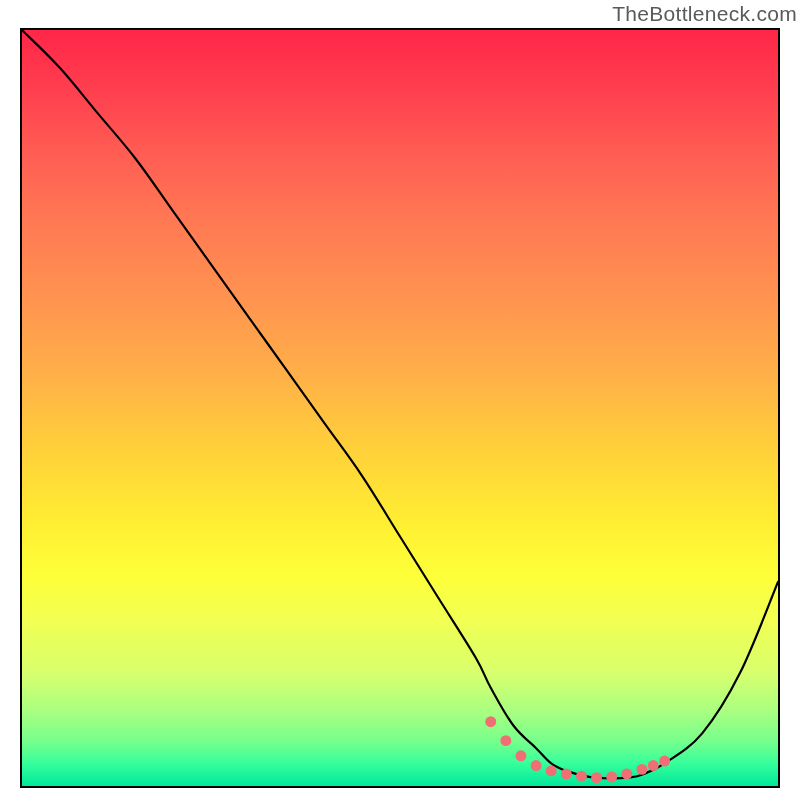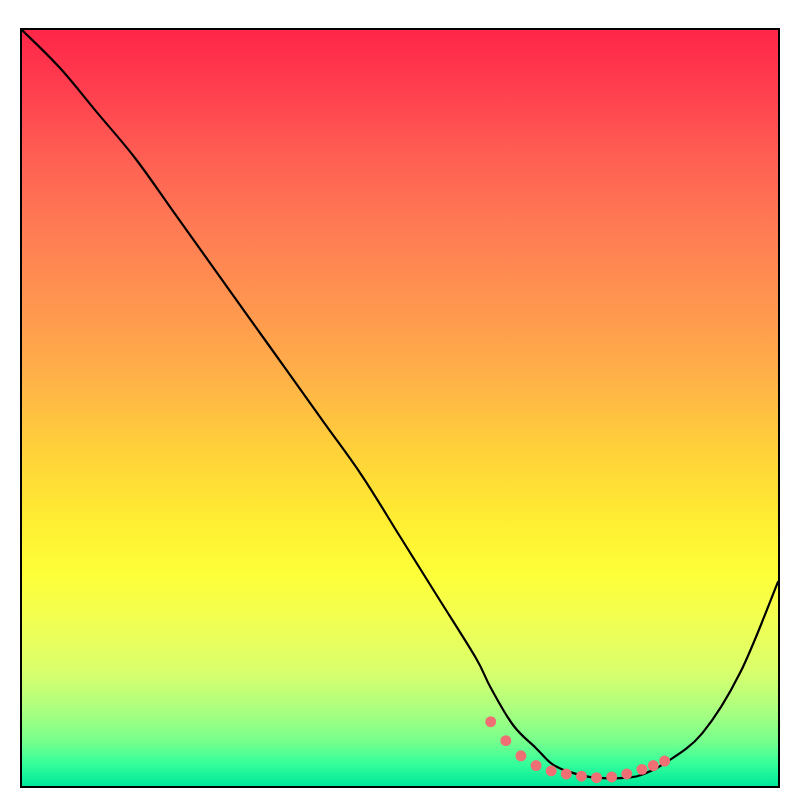--- a/index.html
+++ b/index.html
@@ -58,20 +58,21 @@
     left: 0;
     top: 0;
     width: 100%;
     height: 100%;
   }
 </style>
 </head>
 <body>
 
 <div class="frame">
+  <div class="watermark">TheBottleneck.com</div>
   <div class="plot-area">
     <svg class="curve" viewBox="0 0 760 760" preserveAspectRatio="none">
       <path id="main-curve" fill="none" stroke="#000" stroke-width="2.2" stroke-linejoin="round" stroke-linecap="round" d="M 0.00 0.00 C 6.84 6.84, 24.32 22.95, 38.00 38.00 C 51.68 53.05, 62.32 67.18, 76.00 83.60 C 89.68 100.02, 100.32 111.42, 114.00 129.20 C 127.68 146.98, 138.32 163.25, 152.00 182.40 C 165.68 201.55, 176.32 216.45, 190.00 235.60 C 203.68 254.75, 214.32 269.65, 228.00 288.80 C 241.68 307.95, 252.32 322.85, 266.00 342.00 C 279.68 361.15, 290.32 376.05, 304.00 395.20 C 317.68 414.35, 328.32 427.88, 342.00 448.40 C 355.68 468.92, 366.32 487.31, 380.00 509.20 C 393.68 531.09, 404.32 548.11, 418.00 570.00 C 431.68 591.89, 446.42 614.38, 456.00 630.80 C 465.58 647.22, 464.36 648.89, 471.20 661.20 C 478.04 673.51, 485.79 688.26, 494.00 699.20 C 502.21 710.14, 509.96 715.16, 516.80 722.00 C 523.64 728.84, 526.53 733.10, 532.00 737.20 C 537.47 741.30, 540.36 742.34, 547.20 744.80 C 554.04 747.26, 561.79 749.51, 570.00 750.88 C 578.21 752.25, 585.96 752.26, 592.80 752.40 C 599.64 752.54, 602.53 752.32, 608.00 751.64 C 613.47 750.96, 616.36 751.20, 623.20 748.60 C 630.04 746.00, 635.06 744.72, 646.00 737.20 C 656.94 729.68, 670.32 723.22, 684.00 706.80 C 697.68 690.38, 708.32 673.36, 722.00 646.00 C 735.68 618.64, 753.16 571.22, 760.00 554.80"></path>
       <g id="marker-group">
           <circle cx="471.20" cy="695.40" r="5.5" fill="#ef6f74"></circle>
           <circle cx="486.40" cy="714.40" r="5.5" fill="#ef6f74"></circle>
           <circle cx="501.60" cy="729.60" r="5.5" fill="#ef6f74"></circle>
           <circle cx="516.80" cy="739.48" r="5.5" fill="#ef6f74"></circle>
           <circle cx="532.00" cy="744.80" r="5.5" fill="#ef6f74"></circle>
           <circle cx="547.20" cy="747.84" r="5.5" fill="#ef6f74"></circle>

